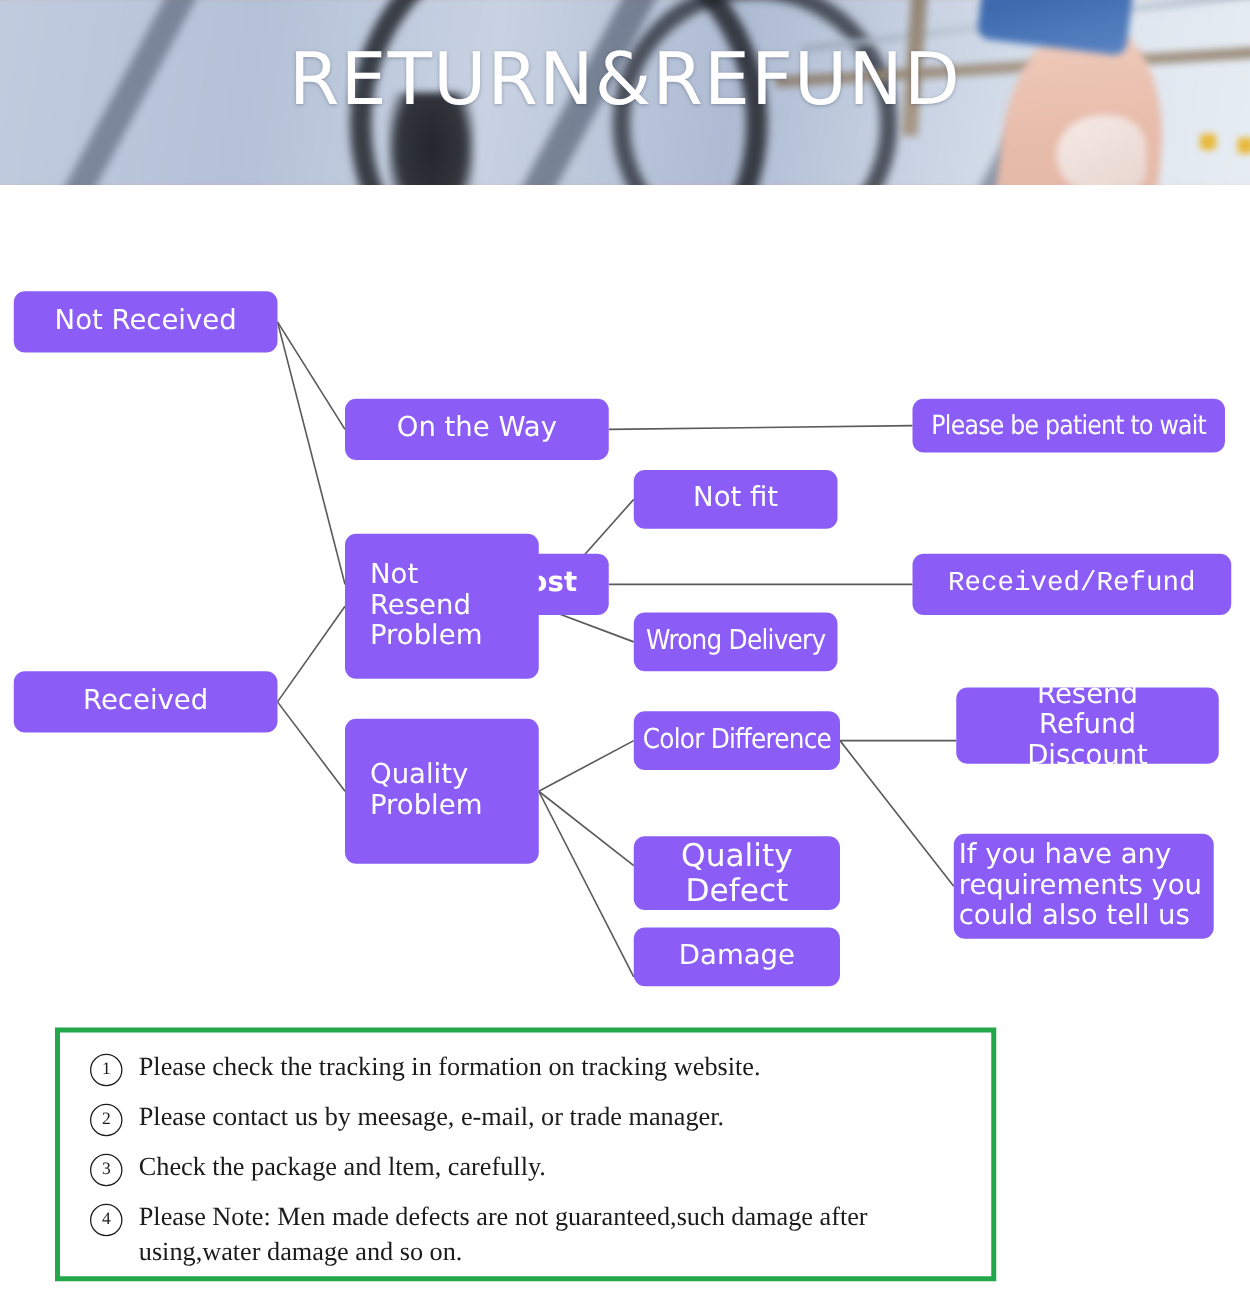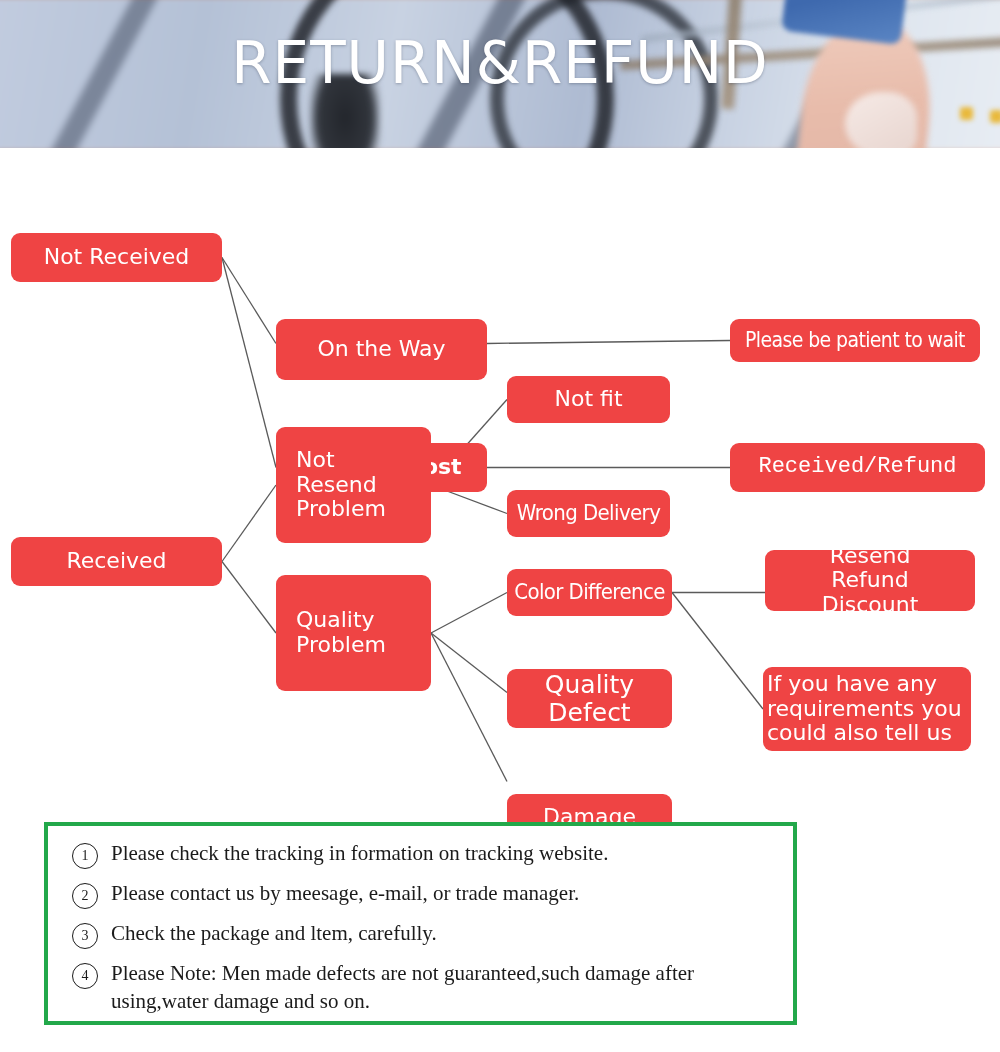--- a/index.html
+++ b/index.html
@@ -100,21 +100,21 @@
   }
 
   
   .chart{
     position:absolute;left:0;top:148px;width:1000px;height:672px;
   }
   .lines{position:absolute;left:0;top:0;width:1000px;height:672px;}
 
   .node{
     position:absolute;
-    background:#ef4444;
+    background:#8b5cf6;
     color:#ffffff;
     border-radius:9px;
     box-sizing:border-box;
     display:flex;
     align-items:center;
     font-family:"DejaVu Sans", sans-serif;
     line-height:1.12;
     white-space:pre-line;
   }
   .node.center{justify-content:center;text-align:center;}
@@ -179,35 +179,35 @@
       <line x1="431" y1="337" x2="507" y2="251.5" stroke="#5a5a5a" stroke-width="1.3"></line>
       <line x1="431" y1="337" x2="507" y2="365.5" stroke="#5a5a5a" stroke-width="1.3"></line>
       <line x1="431" y1="485" x2="507" y2="444.5" stroke="#5a5a5a" stroke-width="1.3"></line>
       <line x1="431" y1="485" x2="507" y2="544.5" stroke="#5a5a5a" stroke-width="1.3"></line>
       <line x1="431" y1="485" x2="507" y2="633.5" stroke="#5a5a5a" stroke-width="1.3"></line>
       <line x1="672" y1="444.5" x2="765" y2="444.5" stroke="#5a5a5a" stroke-width="1.3"></line>
       <line x1="672" y1="444.5" x2="763" y2="561" stroke="#5a5a5a" stroke-width="1.3"></line>
     </svg>
   <div id="node-layer">
       <div class="node center" style="left: 11px; top: 85px; width: 211px; height: 49px; font-size: 22px; padding-left: 6px; padding-right: 6px;"><span>Not Received</span></div>
-      <div class="node center" style="left: 276px; top: 171px; width: 211px; height: 61px; font-size: 22px; padding-left: 6px; padding-right: 6px; justify-content: center;"><span>On the Way</span></div>
+      <div class="node center" style="left: 276px; top: 171px; width: 211px; height: 49px; font-size: 22px; padding-left: 6px; padding-right: 6px; justify-content: center;"><span>On the Way</span></div>
       <div class="node center" style="left: 276px; top: 295px; width: 211px; height: 49px; font-size: 22px; padding-left: 6px; padding-right: 6px;"><span>Received/<b>Lost</b></span></div>
       <div class="node center" style="left: 730px; top: 171px; width: 250px; height: 43px; font-size: 21px; padding-left: 6px; padding-right: 6px; transform: none; letter-spacing: -0.6px; font-stretch: condensed;"><span>Please be patient to wait</span></div>
       <div class="node center" style="left: 730px; top: 295px; width: 255px; height: 49px; font-size: 22px; padding-left: 6px; padding-right: 6px; font-family: Liberation Mono, monospace;"><span>Received/Refund</span></div>
       <div class="node center" style="left: 11px; top: 389px; width: 211px; height: 49px; font-size: 22px; padding-left: 6px; padding-right: 6px;"><span>Received</span></div>
       <div class="node left" style="left: 276px; top: 279px; width: 155px; height: 116px; font-size: 22px; padding-left: 20px; padding-right: 6px;"><span>Not
 Resend
 Problem</span></div>
       <div class="node left" style="left: 276px; top: 427px; width: 155px; height: 116px; font-size: 22px; padding-left: 20px; padding-right: 6px;"><span>Quality
 Problem</span></div>
       <div class="node center" style="left: 507px; top: 228px; width: 163px; height: 47px; font-size: 22px; padding-left: 6px; padding-right: 6px;"><span>Not fit</span></div>
       <div class="node center" style="left: 507px; top: 342px; width: 163px; height: 47px; font-size: 22px; padding-left: 6px; padding-right: 6px; transform: none; letter-spacing: -0.6px; font-stretch: condensed;"><span>Wrong Delivery</span></div>
       <div class="node center" style="left: 507px; top: 421px; width: 165px; height: 47px; font-size: 22px; padding-left: 6px; padding-right: 6px; transform: none; letter-spacing: -0.6px; font-stretch: condensed;"><span>Color Difference</span></div>
       <div class="node center" style="left: 507px; top: 521px; width: 165px; height: 59px; font-size: 25px; padding-left: 6px; padding-right: 6px;"><span>Quality Defect</span></div>
-      <div class="node center" style="left: 507px; top: 646px; width: 165px; height: 47px; font-size: 22px; padding-left: 6px; padding-right: 6px;"><span>Damage</span></div>
+      <div class="node center" style="left: 507px; top: 594px; width: 165px; height: 47px; font-size: 22px; padding-left: 6px; padding-right: 6px;"><span>Damage</span></div>
       <div class="node center" style="left: 765px; top: 402px; width: 210px; height: 61px; font-size: 22px; padding-left: 6px; padding-right: 6px;"><span>Resend
 Refund
 Discount</span></div>
       <div class="node left" style="left: 763px; top: 519px; width: 208px; height: 84px; font-size: 22px; padding-left: 4px; padding-right: 6px;"><span>If you have any
 requirements you
 could also tell us</span></div>
     </div>
 </div>
 
 <div class="notebox">

